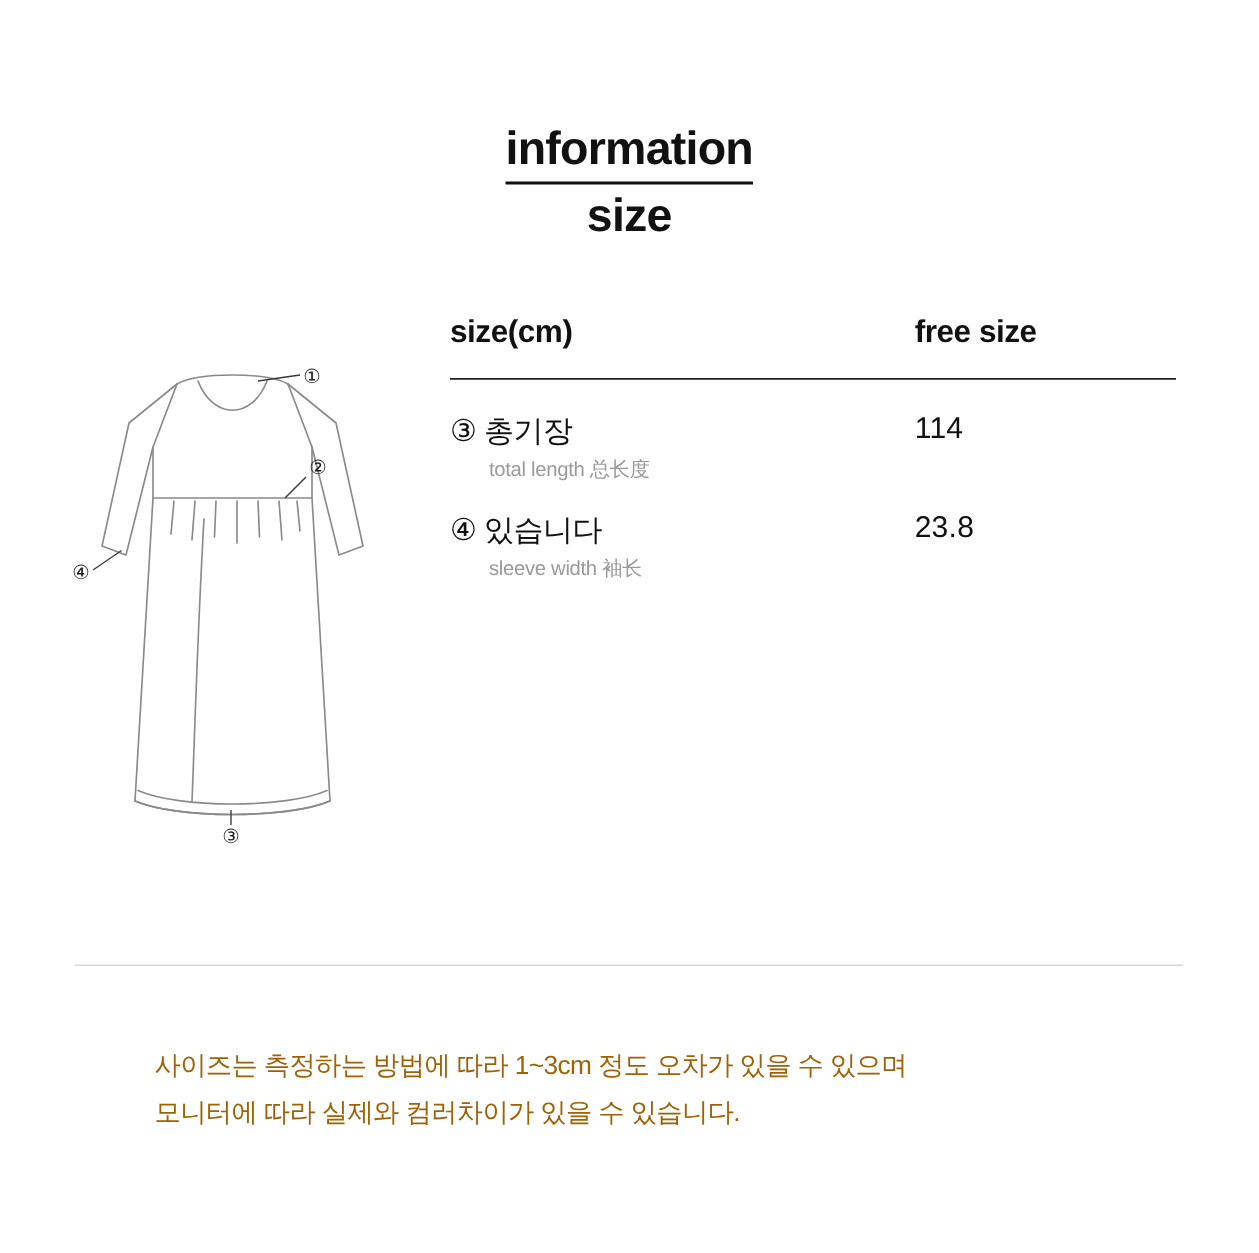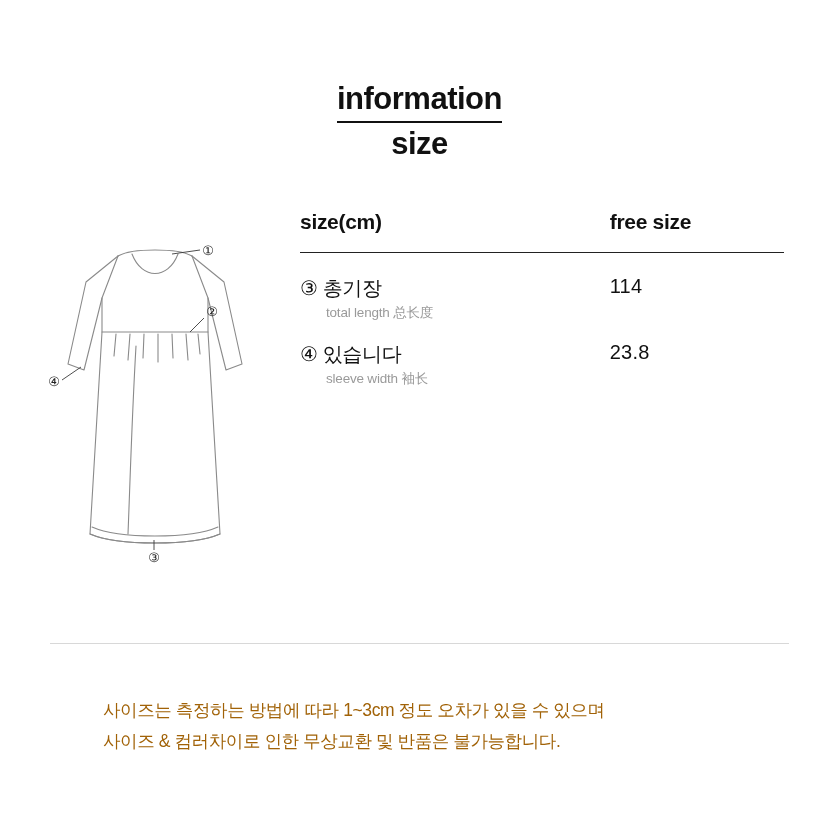--- a/index.html
+++ b/index.html
@@ -211,14 +211,14 @@
         </tr>
       </tbody>
     </table>
   </div>
 </div>
 
 <div class="divider"></div>
 
 <div class="notes">
   <p>사이즈는 측정하는 방법에 따라 1~3cm 정도 오차가 있을 수 있으며</p>
-  <p>사이즈 &amp; 컴러차이로 인한 무상교환 및 반품은 불가능합니다.</p>
+  <p>모니터에 따라 실제와 컴러차이가 있을 수 있습니다.</p>
 </div>
 
 </body></html>

